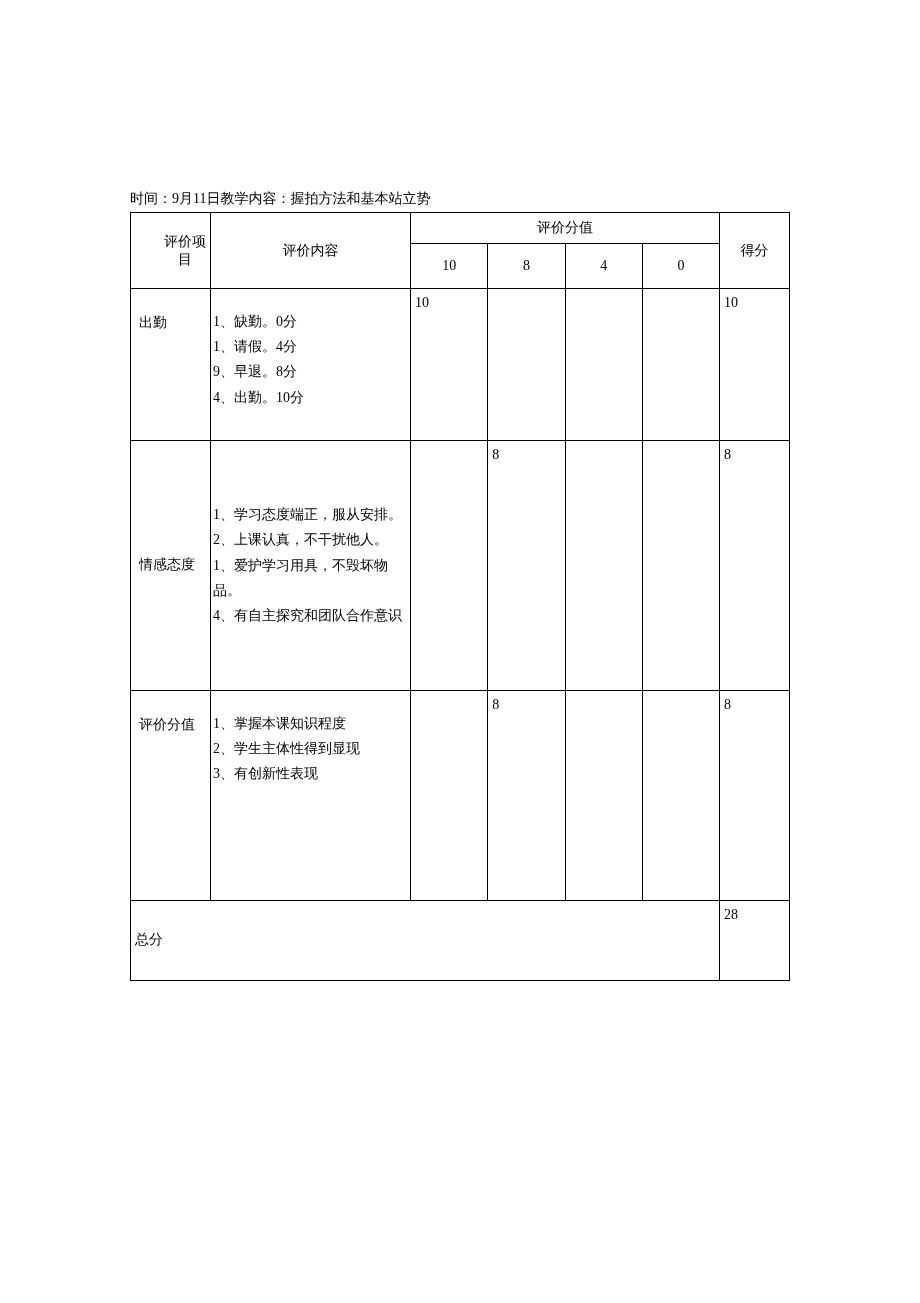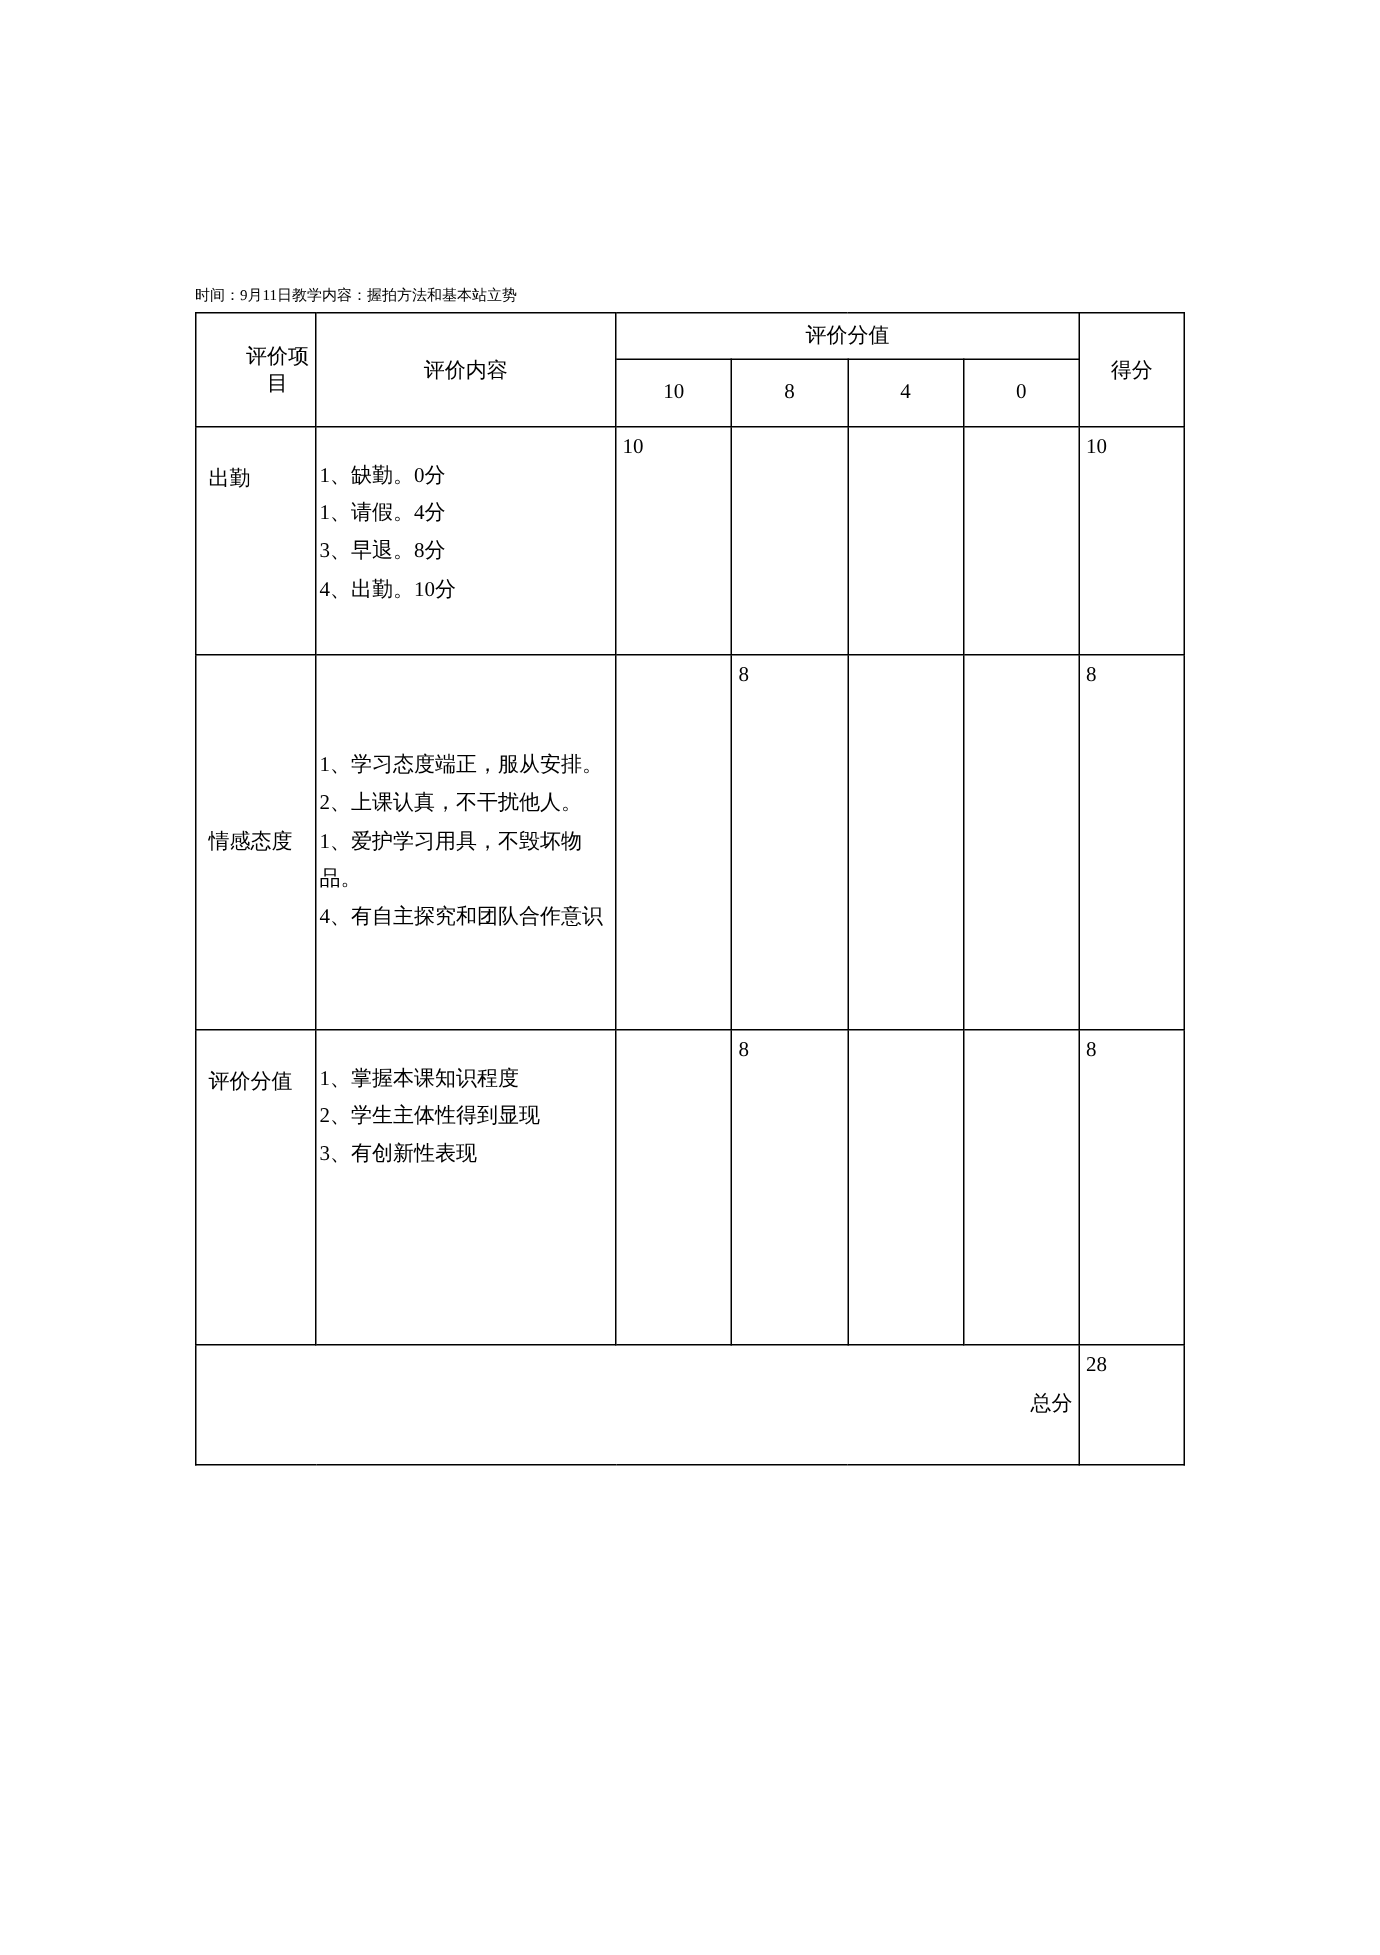--- a/index.html
+++ b/index.html
@@ -10,21 +10,21 @@
     body {
       background: #ffffff;
       font-family: "SimSun", "宋体", serif;
       font-size: 14px;
       color: #000;
       padding: 190px 130px 100px 130px;
       width: 920px;
     }
     .header-text {
       margin-bottom: 4px;
-      font-size: 10px;
+      font-size: 14px;
     }
     table {
       border-collapse: collapse;
       width: 100%;
       table-layout: fixed;
     }
     td, th {
       border: 1px solid #000;
       font-size: 14px;
       vertical-align: top;
@@ -83,21 +83,21 @@
     .row-2 {
       height: 250px;
     }
     .row-3 {
       height: 210px;
     }
     .total-row {
       height: 80px;
     }
     .total-label {
-      text-align: right;
+      text-align: left;
       vertical-align: middle;
     }
   </style>
 </head>
 <body>
 
 <div class="header-text">时间：9月11日教学内容：握拍方法和基本站立势</div>
 
 <table>
   <tbody>
@@ -112,21 +112,21 @@
     <th class="center col-score">8</th>
     <th class="center col-score">4</th>
     <th class="center col-score">0</th>
   </tr>
 
   <tr class="row-1">
     <td class="item-cell">出勤</td>
     <td class="content-cell">
       <span class="content-line">1、缺勤。0分</span>
       <span class="content-line">1、请假。4分</span>
-      <span class="content-line">3、早退。8分</span>
+      <span class="content-line">9、早退。8分</span>
       <span class="content-line">4、出勤。10分</span>
     </td>
     <td class="top-val">10</td>
     <td class="top-val"></td>
     <td class="top-val"></td>
     <td class="top-val"></td>
     <td class="top-val">10</td>
   </tr>
 
   <tr class="row-2">

